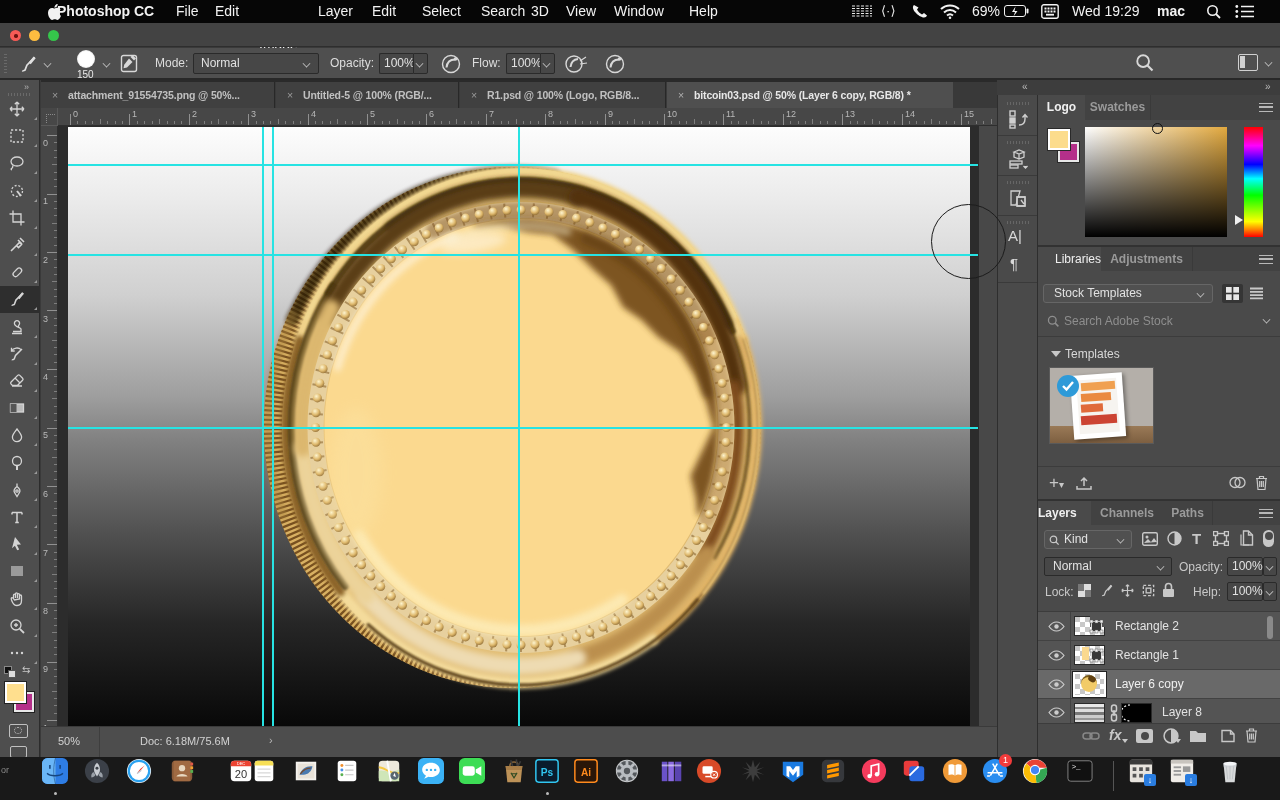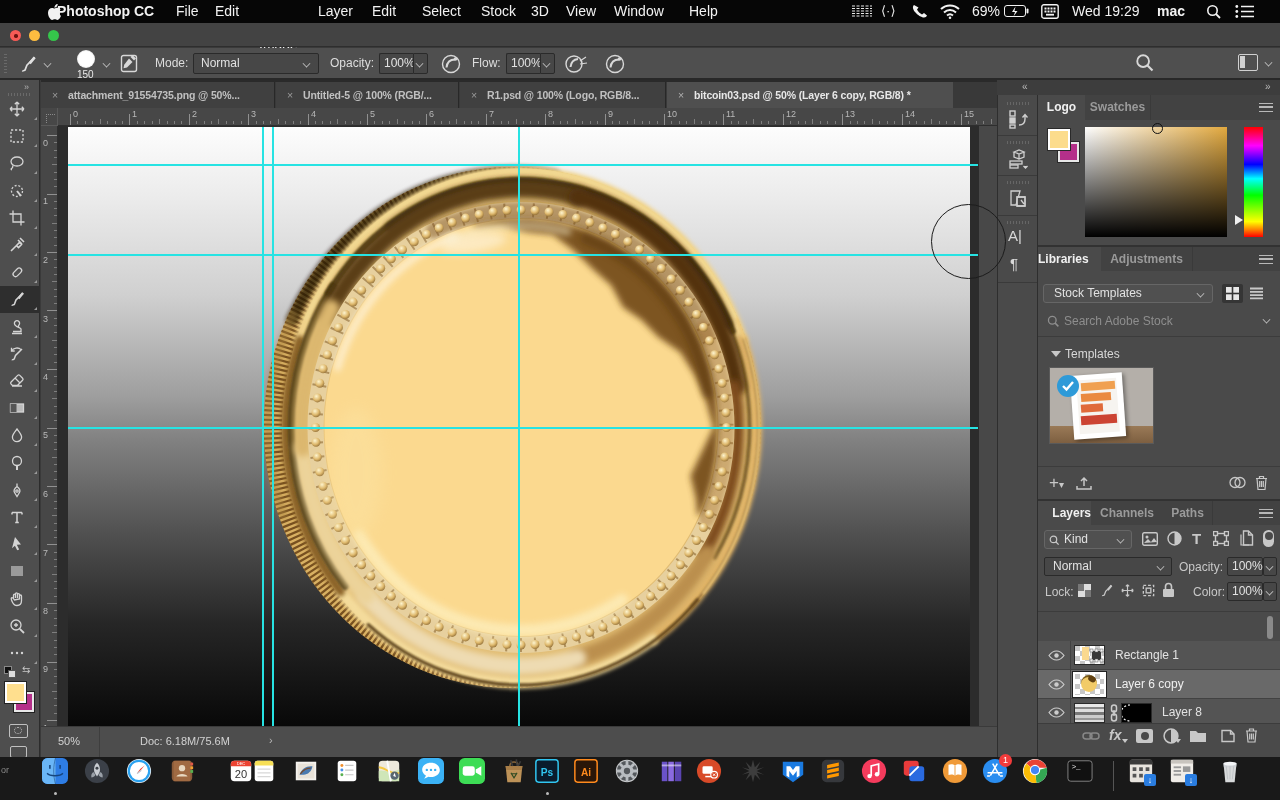--- a/index.html
+++ b/index.html
@@ -15,21 +15,21 @@
   <svg class="abs" style="left:48px;top:4px;" width="13" height="16" viewBox="0 0 814 1000">
       <path fill="#f2f2f2" d="M788.1 340.9c-5.8 4.5-108.2 62.2-108.2 190.5 0 148.4 130.3 200.9 134.2 202.2-.6 3.2-20.7 71.9-68.7 141.9-42.8 61.6-87.5 123.1-155.5 123.1s-85.5-39.5-164-39.5c-76.5 0-103.7 40.8-165.9 40.8s-105.6-57-155.5-127C46.7 790.7 0 663 0 541.8c0-194.4 126.4-297.5 250.8-297.5 66.1 0 121.2 43.4 162.7 43.4 39.5 0 101.1-46 176.3-46 28.5 0 130.9 2.6 198.3 99.2zm-234-181.5c31.1-36.9 53.1-88.1 53.1-139.3 0-7.1-.6-14.3-1.9-20.1-50.6 1.9-110.8 33.7-147.1 75.8-28.5 32.4-55.1 83.6-55.1 135.5 0 7.8 1.3 15.6 1.9 18.1 3.2.6 8.4 1.3 13.6 1.3 45.4 0 102.5-30.4 135.5-71.3z"></path>
     </svg>
   <div class="abs" style="left:57px;top:3px;font-weight:bold;">Photoshop CC</div>
   <div class="abs" style="left:176px;top:3px;">File</div>
   <div class="abs" style="left:215px;top:3px;">Edit</div>
   <div class="abs" style="left:259px;top:3px;margin-top:34px;">Image</div>
   <div class="abs" style="left:318px;top:3px;">Layer</div>
   <div class="abs" style="left:372px;top:3px;">Edit</div>
   <div class="abs" style="left:422px;top:3px;">Select</div>
-  <div class="abs" style="left:481px;top:3px;">Stock</div>
+  <div class="abs" style="left:481px;top:3px;">Search</div>
   <div class="abs" style="left:531px;top:3px;">3D</div>
   <div class="abs" style="left:566px;top:3px;">View</div>
   <div class="abs" style="left:614px;top:3px;">Window</div>
   <div class="abs" style="left:689px;top:3px;">Help</div>
 
   <svg class="abs" style="left:851px;top:4px;" width="22" height="15" viewBox="0 0 22 15">
       <g stroke="#e8e8e8" stroke-width="1.1">
     <path d="M1 2h20M1 4.5h20M1 7h20M1 9.5h20M1 12h20" stroke-dasharray="3 1.5"></path>
       </g>
     </svg>
@@ -782,21 +782,21 @@
     <div class="abs" style="left:20px;top:22px;width:21px;height:20px;background:#b5308a;border:2px solid #e8e8e8;outline:1px solid #2a2a2a;"></div>
     <div class="abs" style="left:10px;top:9px;width:22px;height:21px;background:#fcdc8c;border:2px solid #fff;outline:1px solid #2a2a2a;"></div>
     <div class="abs" style="left:47px;top:7px;width:142px;height:110px;background:linear-gradient(to bottom, rgba(0,0,0,0) 0%, #000 100%), linear-gradient(to right, #ffffff 0%, #e2a93f 100%);"></div>
     <div class="abs" style="left:114px;top:3px;width:11px;height:11px;border-radius:50%;border:1.6px solid #111;"></div>
     <div class="abs" style="left:206px;top:7px;width:19px;height:110px;background:linear-gradient(#ff0000 0%, #ff00ff 17%, #0000ff 34%, #00ffff 47%, #00ff00 62%, #ffff00 86%, #ff8800 93%, #ff0000 100%);"></div>
     <div class="abs" style="left:197px;top:95px;width:0;height:0;border-top:5px solid transparent;border-bottom:5px solid transparent;border-left:8px solid #f0f0f0;"></div>
   </div>
 
   <div class="abs" style="left:0;top:150px;width:243px;height:252px;background:#4a4a4a;border-top:2px solid #323232;">
     <div class="abs" style="left:0;top:0;width:243px;height:24px;background:#424242;">
-      <div class="abs" style="left:0;top:0;width:63px;height:24px;background:#4a4a4a;color:#f0f0f0;font-weight:bold;text-align:left;line-height:24px;">Libraries</div>
+      <div class="abs" style="left:0;top:0;width:63px;height:24px;background:#4a4a4a;color:#f0f0f0;font-weight:normal;text-align:right;line-height:24px;">Libraries</div>
       <div class="abs" style="left:63px;top:0;width:92px;height:24px;border-right:1px solid #3a3a3a;color:#9a9a9a;font-weight:bold;text-align:center;line-height:24px;">Adjustments</div>
       <div class="ham" style="position:absolute;left:221px;top:8px;"></div>
     </div>
     <div class="abs ddown" style="left:5px;top:37px;width:170px;height:19px;line-height:17px;border-radius:3px;background:#505050;border-color:#666;"><span style="margin-left:10px;">Stock Templates</span><span class="chev" style="position:absolute;right:8px;top:5px;"></span></div>
     <div class="abs" style="left:184px;top:37px;width:21px;height:19px;background:#353535;border-radius:2px;">
         <svg style="position:absolute;left:4px;top:3px;" width="13" height="13" viewBox="0 0 13 13" fill="#e8e8e8">
           <rect x="0" y="0" width="5.7" height="5.7"></rect>
           <rect x="7.3" y="0" width="5.7" height="5.7"></rect>
           <rect x="0" y="7.3" width="5.7" height="5.7"></rect>
           <rect x="7.3" y="7.3" width="5.7" height="5.7"></rect>
@@ -841,21 +841,21 @@
         <circle cx="6" cy="6.5" r="5"></circle>
         <circle cx="11" cy="6.5" r="5"></circle>
       </svg>
     <svg class="abs" style="left:217px;top:228px;" width="13" height="15" viewBox="0 0 13 15" fill="none" stroke="#c8c8c8" stroke-width="1.2">
         <path d="M1 3.5h11M4.5 3.5V1.5h4v2M2 3.5l1 11h7l1-11M4.7 6v6M6.5 6v6M8.3 6v6"></path>
       </svg>
   </div>
 
   <div class="abs" style="left:0;top:404px;width:243px;height:258px;background:#4a4a4a;border-top:2px solid #323232;">
     <div class="abs" style="left:0;top:0;width:243px;height:24px;background:#424242;">
-      <div class="abs" style="left:0;top:0;width:53px;height:24px;background:#4a4a4a;color:#f0f0f0;font-weight:bold;text-align:right;line-height:24px;">Layers</div>
+      <div class="abs" style="left:0;top:0;width:53px;height:24px;background:#4a4a4a;color:#f0f0f0;font-weight:bold;text-align:left;line-height:24px;">Layers</div>
       <div class="abs" style="left:53px;top:0;width:72px;height:24px;color:#9a9a9a;font-weight:bold;text-align:center;line-height:24px;">Channels</div>
       <div class="abs" style="left:125px;top:0;width:50px;height:24px;border-right:1px solid #3a3a3a;color:#9a9a9a;font-weight:bold;text-align:center;line-height:24px;">Paths</div>
       <div class="ham" style="position:absolute;left:221px;top:8px;"></div>
     </div>
 
     <div class="abs ddown" style="left:6px;top:29px;width:88px;height:19px;line-height:17px;background:#505050;border-color:#666;border-radius:3px;"><svg style="position:absolute;left:4px;top:4px;" width="11" height="11" viewBox="0 0 16 16">
           <circle cx="6.5" cy="6.5" r="4.7" fill="none" stroke="#c8c8c8" stroke-width="1.8"></circle>
           <path d="M10 10l4 4" stroke="#c8c8c8" stroke-width="2"></path>
         </svg><span style="margin-left:19px;">Kind</span><span class="chev" style="position:absolute;right:7px;top:5px;"></span></div>
     <svg class="abs" style="left:104px;top:31px;" width="16" height="14" viewBox="0 0 16 14">
@@ -901,27 +901,46 @@
         <path d="M9 2v14M2 9h14M9 2l-2 2M9 2l2 2M9 16l-2-2M9 16l2-2M2 9l2-2M2 9l2 2M16 9l-2-2M16 9l-2 2"></path>
       </svg>
     <svg class="abs" style="left:103px;top:82px;" width="15" height="15" viewBox="0 0 16 16" fill="none" stroke="#c8c8c8" stroke-width="1.4">
         <rect x="2.5" y="2.5" width="11" height="11" stroke-dasharray="3 2"></rect>
         <rect x="5.5" y="5.5" width="5" height="5"></rect>
       </svg>
     <svg class="abs" style="left:124px;top:81px;" width="13" height="16" viewBox="0 0 13 16">
         <rect x="1" y="7" width="11" height="8" rx="1" fill="#c8c8c8"></rect>
         <path d="M3.5 7V4.5a3 3 0 0 1 6 0V7" fill="none" stroke="#c8c8c8" stroke-width="1.6"></path>
       </svg>
-    <div class="abs" style="left:155px;top:84px;color:#c8c8c8;">Color:</div>
+    <div class="abs" style="left:155px;top:84px;color:#c8c8c8;">Help:</div>
     <div class="abs ddown" style="left:189px;top:81px;width:36px;height:19px;line-height:17px;padding-left:4px;">100%</div>
     <div class="abs ddown" style="left:225px;top:81px;width:14px;height:19px;">
         <span class="chev" style="position:absolute;right:3px;top:5px;"></span>
       </div>
     <div class="abs" style="left:0;top:110px;width:243px;height:1px;background:#3c3c3c;"></div>
 
+    <div class="abs" style="left:0;top:111px;width:243px;height:29px;background:#545454;border-bottom:1px solid #424242;">
+      <svg style="position:absolute;left:10px;top:9px;" width="17" height="11" viewBox="0 0 17 11">
+          <path d="M1 5.5C3.5 2 6 1 8.5 1s5 1 7.5 4.5C13.5 9 11 10 8.5 10S3.5 9 1 5.5z" fill="none" stroke="#ccc" stroke-width="1.2"></path>
+          <circle cx="8.5" cy="5.5" r="2.2" fill="#ccc"></circle>
+        </svg>
+      <div style="position:absolute;left:32px;top:0;width:1px;height:29px;background:#424242;"></div>
+      <div style="position:absolute;left:36px;top:4px;width:31px;height:20px;background:conic-gradient(#fff 0 25%,#c8c8c8 0 50%,#fff 0 75%,#c8c8c8 0) 0 0/10px 10px;border:1px solid #2a2a2a;"></div>
+      <div style="position:absolute;left:52px;top:4px;width:15px;height:11px;background:#545454;"></div>
+      <svg style="position:absolute;left:50px;top:6px;" width="17" height="17" viewBox="0 0 17 17">
+          <rect x="3.5" y="3.5" width="10" height="10" fill="#383838" stroke="#e8e8e8" stroke-width="0.9"></rect>
+          <rect x="2" y="2" width="3" height="3" fill="#f2f2f2" stroke="#555" stroke-width="0.5"></rect>
+          <rect x="12" y="2" width="3" height="3" fill="#f2f2f2" stroke="#555" stroke-width="0.5"></rect>
+          <rect x="2" y="12" width="3" height="3" fill="#f2f2f2" stroke="#555" stroke-width="0.5"></rect>
+          <rect x="12" y="12" width="3" height="3" fill="#f2f2f2" stroke="#555" stroke-width="0.5"></rect>
+          <rect x="7" y="2" width="3" height="3" fill="#f2f2f2" stroke="#555" stroke-width="0.5"></rect>
+          <rect x="7" y="12" width="3" height="3" fill="#f2f2f2" stroke="#555" stroke-width="0.5"></rect>
+        </svg>
+      <div style="position:absolute;left:77px;top:7px;color:#e2e2e2;">Rectangle 2</div>
+    </div>
     <div class="abs" style="left:0;top:140px;width:243px;height:29px;background:#545454;border-bottom:1px solid #424242;">
       <svg style="position:absolute;left:10px;top:9px;" width="17" height="11" viewBox="0 0 17 11">
           <path d="M1 5.5C3.5 2 6 1 8.5 1s5 1 7.5 4.5C13.5 9 11 10 8.5 10S3.5 9 1 5.5z" fill="none" stroke="#ccc" stroke-width="1.2"></path>
           <circle cx="8.5" cy="5.5" r="2.2" fill="#ccc"></circle>
         </svg>
       <div style="position:absolute;left:32px;top:0;width:1px;height:29px;background:#424242;"></div>
       <div style="position:absolute;left:36px;top:4px;width:31px;height:20px;background:conic-gradient(#fff 0 25%,#c8c8c8 0 50%,#fff 0 75%,#c8c8c8 0) 0 0/10px 10px;border:1px solid #2a2a2a;"></div>
       <div style="position:absolute;left:44px;top:6px;width:7px;height:13px;background:#fbd98f;"></div>
       <svg style="position:absolute;left:50px;top:6px;" width="17" height="17" viewBox="0 0 17 17">
           <rect x="3.5" y="3.5" width="10" height="10" fill="#383838" stroke="#e8e8e8" stroke-width="0.9"></rect>

